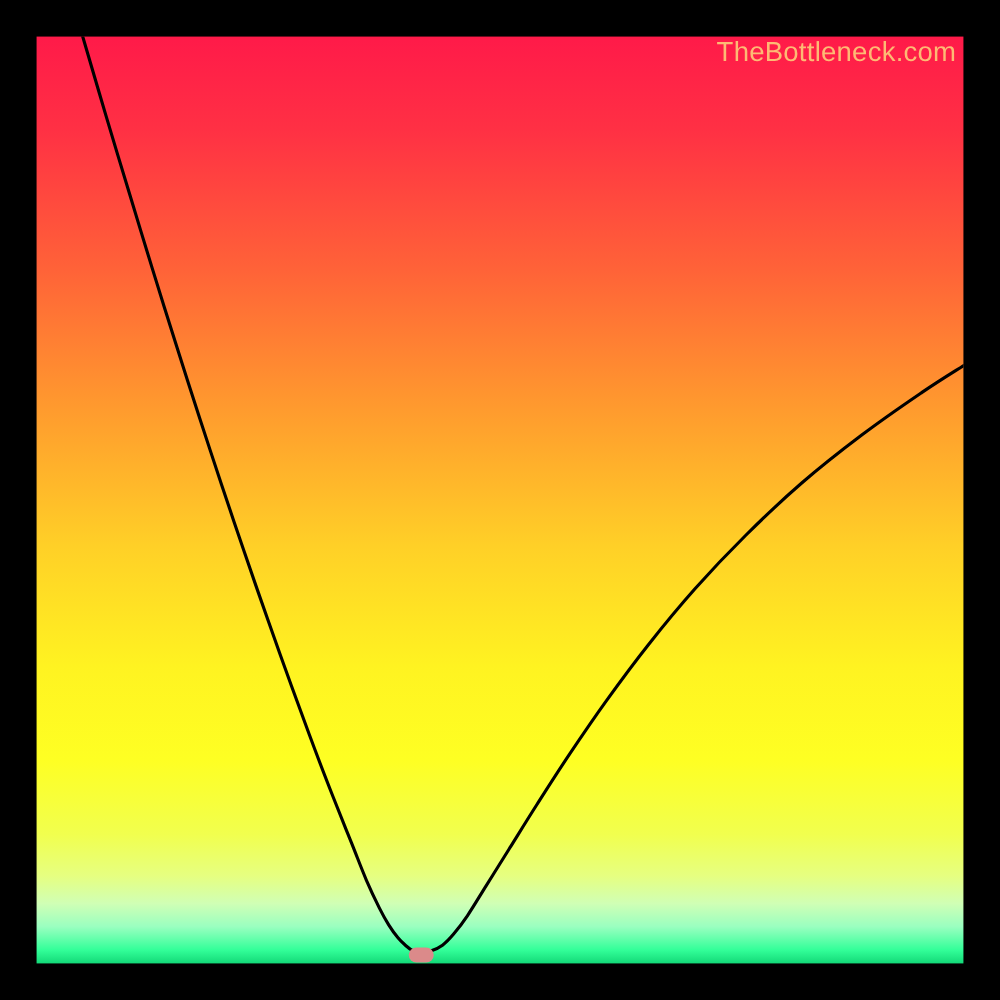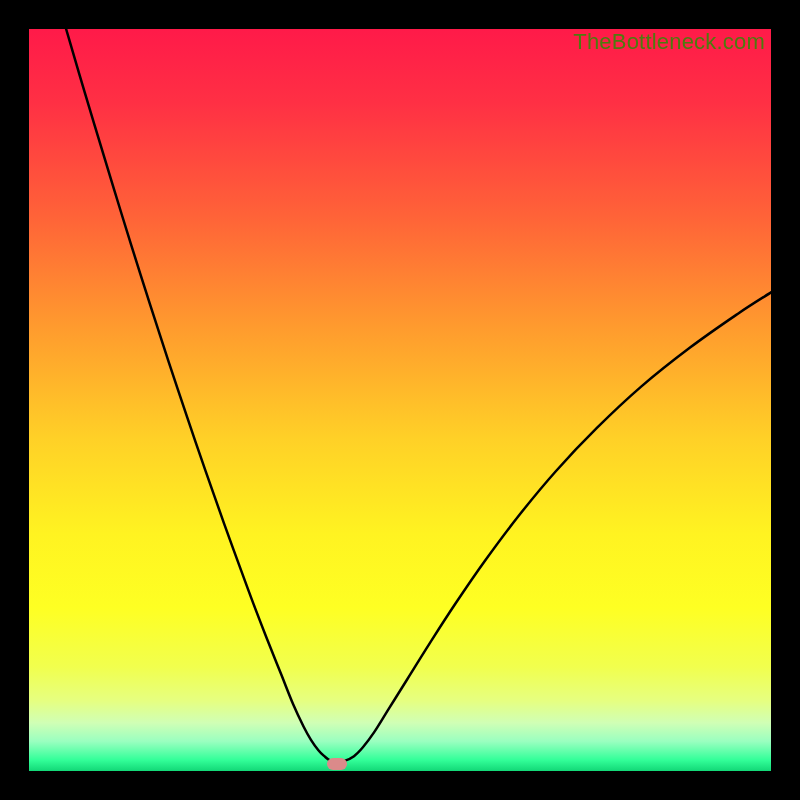--- a/index.html
+++ b/index.html
@@ -27,21 +27,21 @@
   }
   .gradient-bg {
     position: absolute;
     left: 0; top: 0; right: 0; bottom: 0;
   }
   .watermark {
     position: absolute;
     top: 0px;
     right: 6px;
     font-size: 22px;
-    color: #4d7c0f;
+    color: #fdba74;
     font-weight: 500;
     letter-spacing: 0.2px;
   }
   svg.curve {
     position: absolute;
     left: 0; top: 0;
     width: 742px; height: 742px;
   }
   .marker {
     position: absolute;

